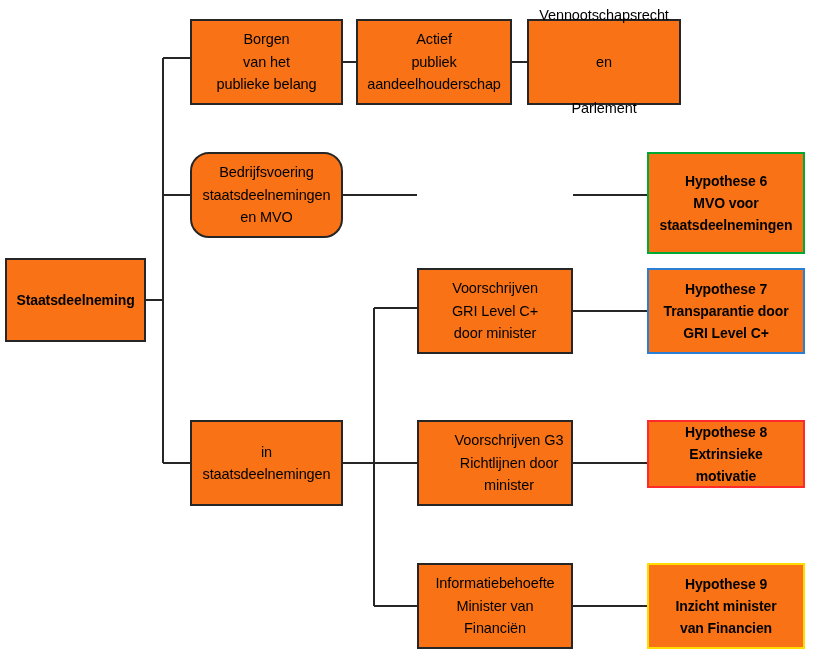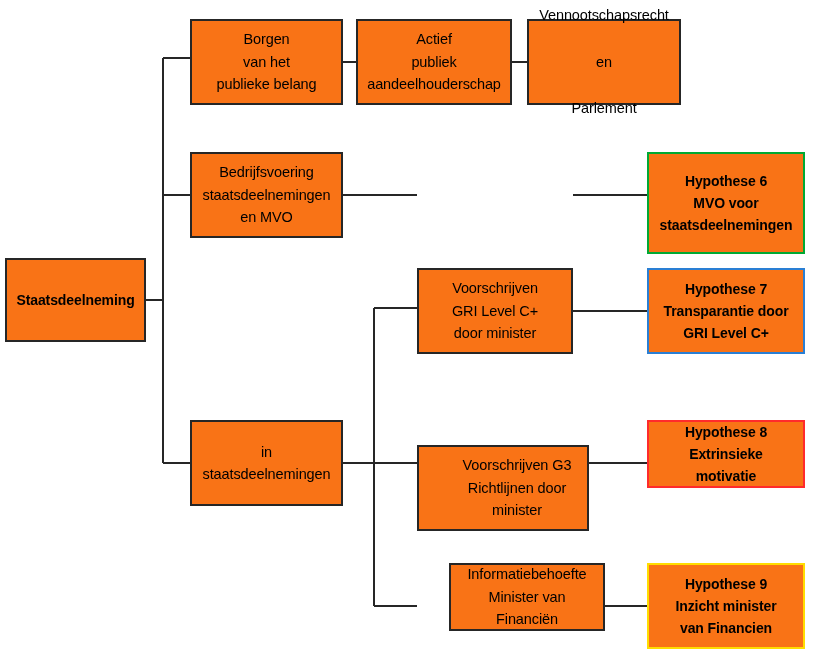--- a/index.html
+++ b/index.html
@@ -89,21 +89,21 @@
     <div class="node" style="left: 356px; top: 19px; width: 156px; height: 86px; border-color: rgb(38, 38, 38);">
       <span class="line">Actief</span>
       <span class="line">publiek</span>
       <span class="line">aandeelhouderschap</span>
     </div>
     <div class="node" style="left: 527px; top: 19px; width: 154px; height: 86px; border-color: rgb(38, 38, 38); gap: 24px;">
       <span class="line">Vennootschapsrecht</span>
       <span class="line">en</span>
       <span class="line">Parlement</span>
     </div>
-    <div class="node" style="left: 190px; top: 152px; width: 153px; height: 86px; border-color: rgb(38, 38, 38);">
+    <div class="node" style="left: 190px; top: 152px; width: 153px; height: 86px; border-color: rgb(38, 38, 38); border-radius: 19px;">
       <span class="line">Bedrijfsvoering</span>
       <span class="line">staatsdeelnemingen</span>
       <span class="line">en MVO</span>
     </div>
     <div class="node bold" style="left: 647px; top: 152px; width: 158px; height: 102px; border-color: rgb(0, 169, 51);">
       <span class="line">Hypothese 6</span>
       <span class="line">MVO voor</span>
       <span class="line">staatsdeelnemingen</span>
     </div>
     <div class="node" style="left: 417px; top: 268px; width: 156px; height: 86px; border-color: rgb(38, 38, 38);">
@@ -113,31 +113,31 @@
     </div>
     <div class="node bold" style="left: 647px; top: 268px; width: 158px; height: 86px; border-color: rgb(42, 127, 212);">
       <span class="line">Hypothese 7</span>
       <span class="line">Transparantie door</span>
       <span class="line">GRI Level C+</span>
     </div>
     <div class="node" style="left: 190px; top: 420px; width: 153px; height: 86px; border-color: rgb(38, 38, 38);">
       <span class="line">in</span>
       <span class="line">staatsdeelnemingen</span>
     </div>
-    <div class="node" style="left: 417px; top: 445px; width: 172px; height: 86px; border-color: rgb(38, 38, 38); padding-left: 28px;">
+    <div class="node" style="left: 417px; top: 420px; width: 156px; height: 86px; border-color: rgb(38, 38, 38); padding-left: 28px;">
       <span class="line">Voorschrijven G3</span>
       <span class="line">Richtlijnen door</span>
       <span class="line">minister</span>
     </div>
     <div class="node bold" style="left: 647px; top: 420px; width: 158px; height: 68px; border-color: rgb(255, 43, 43);">
       <span class="line">Hypothese 8</span>
       <span class="line">Extrinsieke</span>
       <span class="line">motivatie</span>
     </div>
-    <div class="node" style="left: 417px; top: 563px; width: 156px; height: 68px; border-color: rgb(38, 38, 38); margin-left: 32px;">
+    <div class="node" style="left: 417px; top: 563px; width: 156px; height: 86px; border-color: rgb(38, 38, 38);">
       <span class="line">Informatiebehoefte</span>
       <span class="line">Minister van</span>
       <span class="line">Financiën</span>
     </div>
     <div class="node bold" style="left: 647px; top: 563px; width: 158px; height: 86px; border-color: rgb(255, 221, 0);">
       <span class="line">Hypothese 9</span>
       <span class="line">Inzicht minister</span>
       <span class="line">van Financien</span>
     </div>
   </div>

